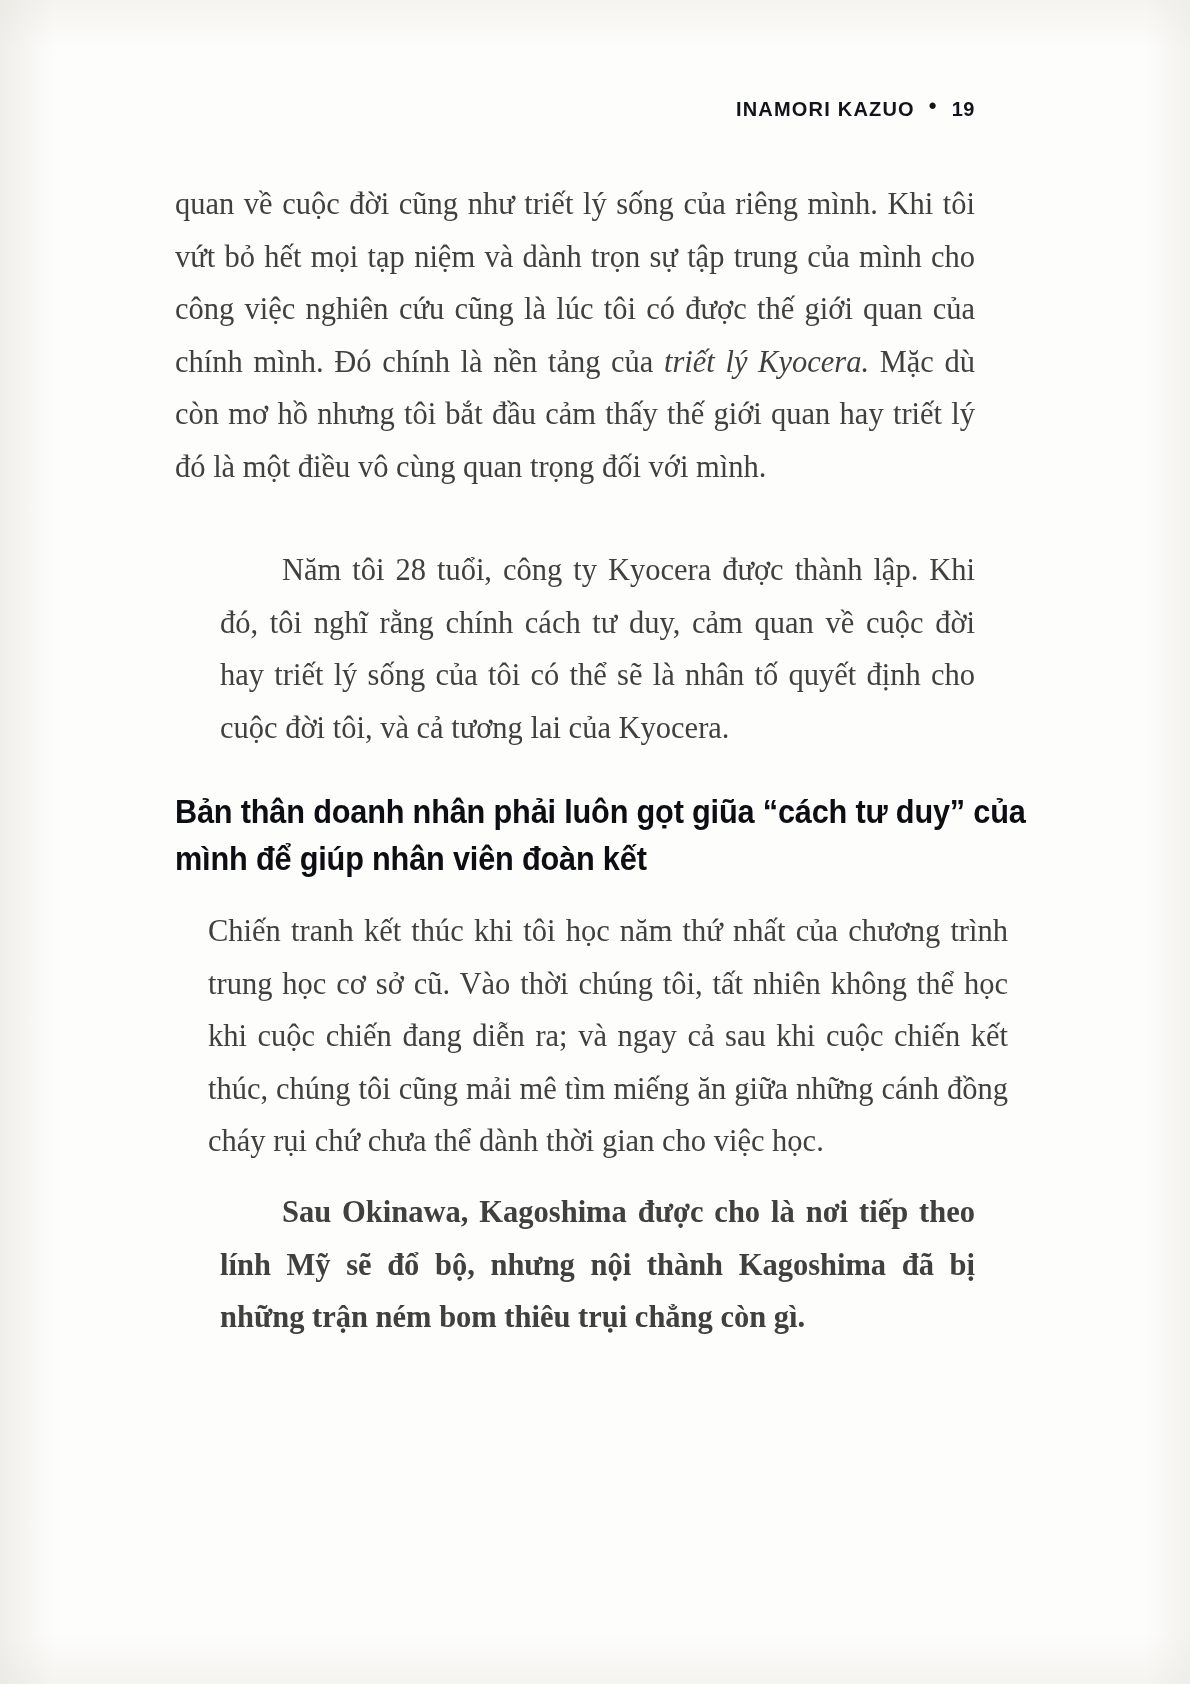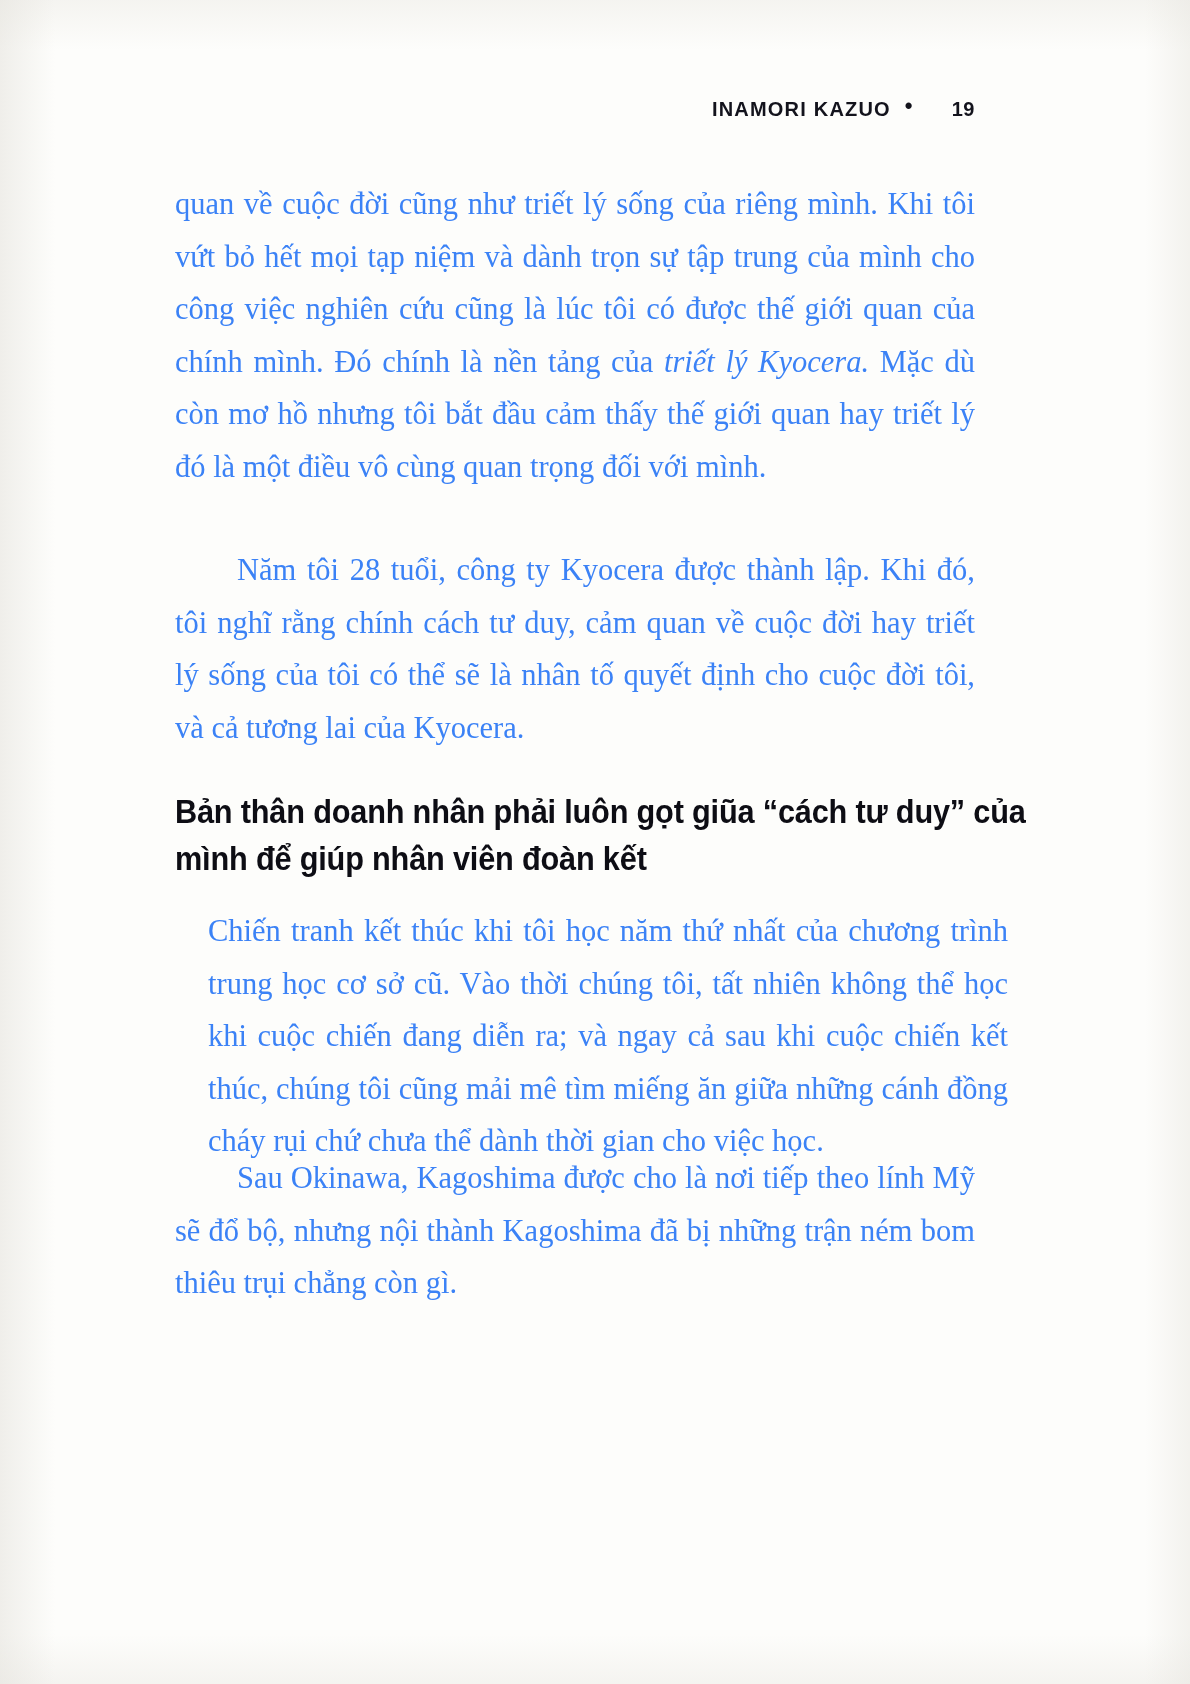--- a/index.html
+++ b/index.html
@@ -52,42 +52,42 @@
   .running-header .hdr-sep {
     display: inline-block;
     margin: 0 14px;
     vertical-align: 3px;
     font-size: 22px;
     line-height: 0;
   }
   .running-header .hdr-page {
     display: inline;
     letter-spacing: 0.5px;
-    margin-left: 24px;
   }
 
   
   .body-block {
     position: absolute;
     left: 175px;
     width: 800px;
     font-family: "Liberation Serif", "DejaVu Serif", serif;
     font-size: 30.5px;
     line-height: 52.5px;
-    color: #3b82f6;
+    color: #404040;
     text-align: justify;
     text-justify: inter-word;
   }
 
   .para {
     margin: 0;
     text-align: justify;
   }
   .para.indent {
     text-indent: 62px;
+    margin-left: 45px;
   }
   
   .para::after {
     content: "";
     display: inline-block;
     width: 100%;
   }
   .para.nostretch::after {
     content: none;
   }
@@ -113,21 +113,21 @@
   .section-heading .hl {
     display: block;
     white-space: nowrap;
   }
 
   
   #para-1 { top: 178px; }
   #para-2 { top: 544px; }
   #heading-1 { top: 788px; }
   #para-3 { top: 905px; margin-left: 33px; }
-  #para-4 { top: 1152px; }
+  #para-4 { top: 1186px; font-weight: bold; }
 </style>
 </head>
 <body>
 
 <div class="page">
 
   <div class="page-scan-tint"></div>
 
   <div class="running-header">
     <span class="hdr-author">INAMORI KAZUO</span><span class="hdr-sep">•</span><span class="hdr-page">19</span>

